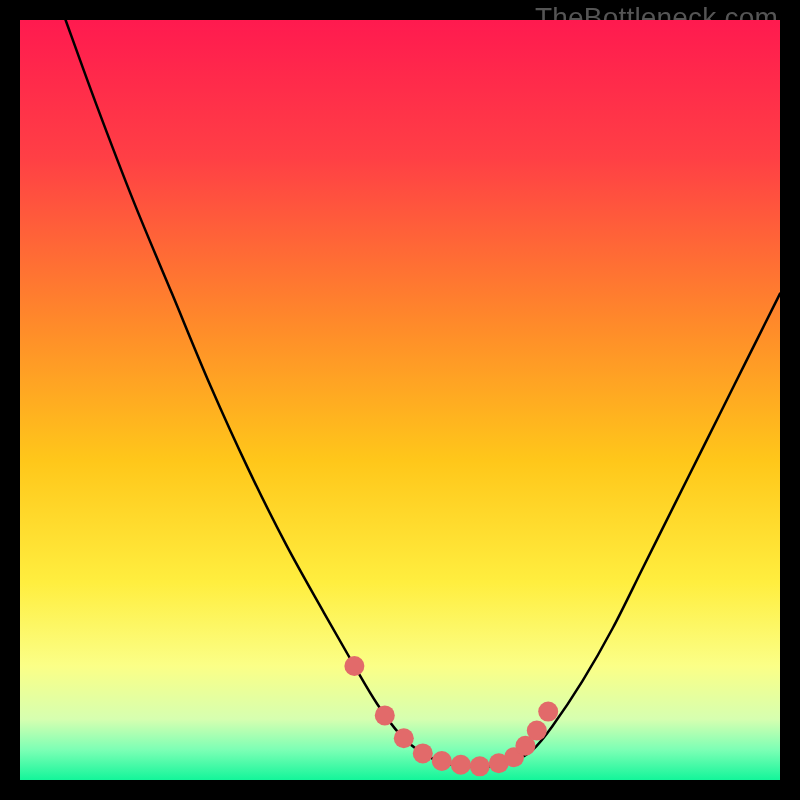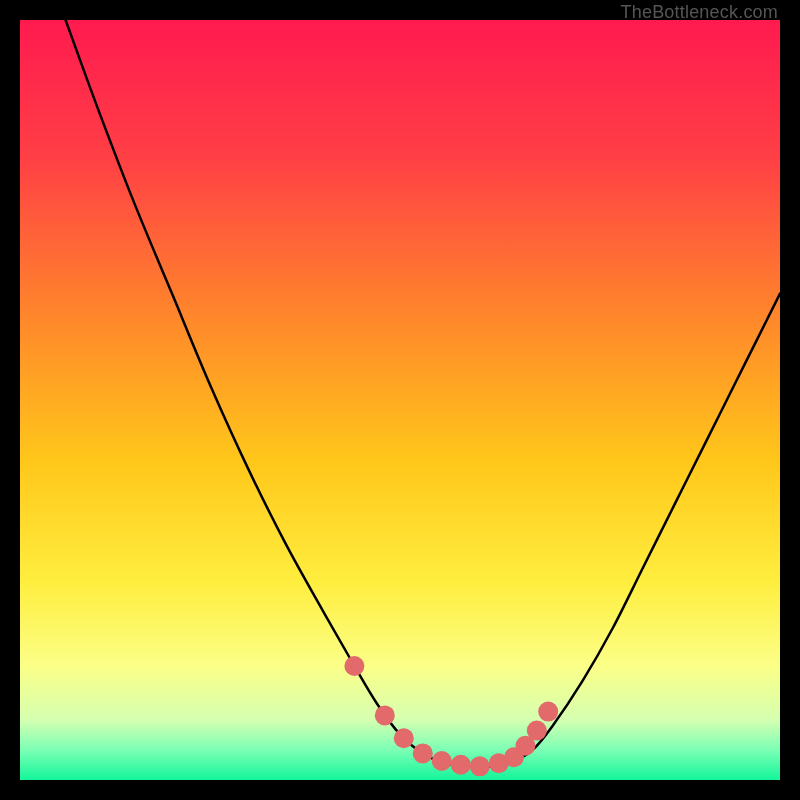--- a/index.html
+++ b/index.html
@@ -21,21 +21,21 @@
     left: 20px;
     top: 20px;
     width: 760px;
     height: 760px;
   }
   .watermark {
     position: absolute;
     top: 2px;
     right: 22px;
     color: #555;
-    font-size: 18px;
+    font-size: 28px;
     font-weight: 500;
     letter-spacing: 0.2px;
     user-select: none;
   }
   svg { display: block; }
 </style>
 </head>
 <body>
 
 <div class="frame">

